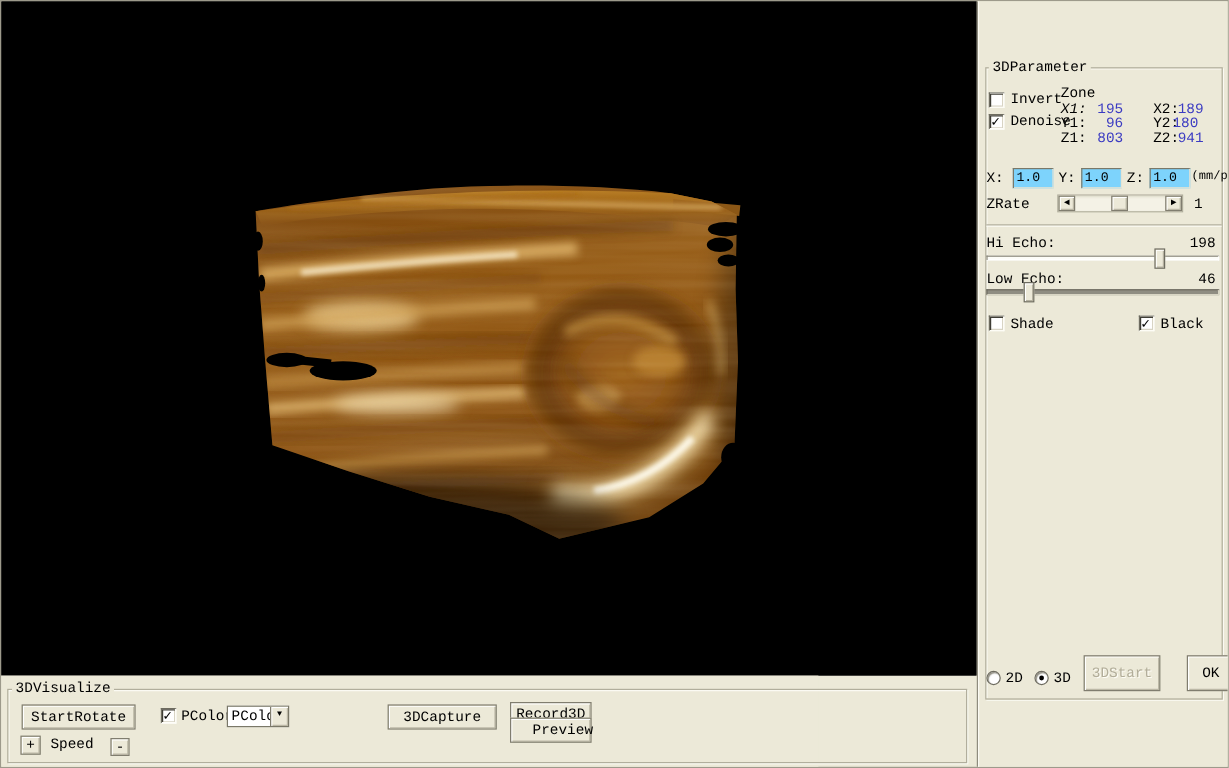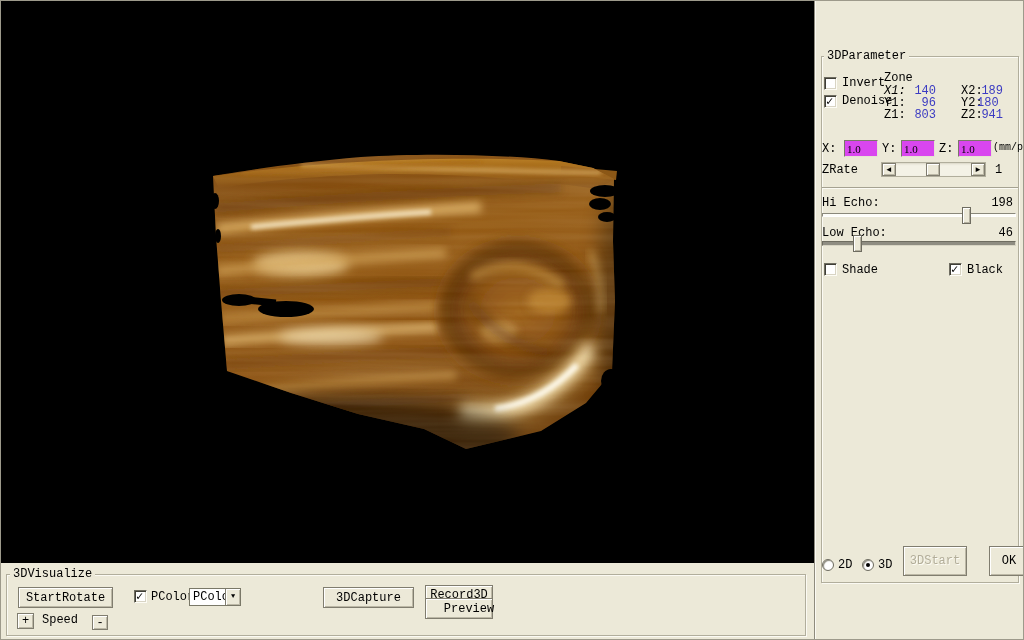--- a/index.html
+++ b/index.html
@@ -33,23 +33,23 @@
   .radio.checked::after { content:""; position:absolute; left:3px; top:3px; width:4px; height:4px; border-radius:50%; background:#000; }
 
   
   .btn { position:absolute; display:flex; align-items:center; justify-content:center;
          background:#ece9d8; border:1px solid #807d6f;
          box-shadow: inset 1px 1px 0 #ffffff, inset -1px -1px 0 #bcb8a6;
          font-family:inherit; font-size:12px; cursor:default; }
   .btn.disabled { color:#b2ad99; text-shadow:1px 1px 0 #fdfcf5; }
 
   
-  .tin { position:absolute; background:#d946ef; border:1px solid #7a7868;
+  .tin { position:absolute; background:#7dd3fc; border:1px solid #7a7868;
          border-bottom-color:#e6e3d2; border-right-color:#e6e3d2;
-         font-family:Liberation Serif, serif; font-size:11px; padding:1px 2px; }
+         font-family:Liberation Mono, monospace; font-size:11px; padding:1px 2px; }
 
   
   .sbar { position:absolute; height:15px; background:#f4f2e6;
           border:1px solid #b1ae9c; box-shadow: inset 1px 1px 2px #d9d6c5; }
   .sbtn { position:absolute; top:0; width:14px; height:13px; background:#ece9d8;
           border:1px solid #807d6f; box-shadow: inset 1px 1px 0 #fff, inset -1px -1px 0 #bcb8a6;
           font-size:8px; line-height:12px; text-align:center; }
   .sthumb { position:absolute; top:0; height:13px; background:#ece9d8;
             border:1px solid #807d6f; box-shadow: inset 1px 1px 0 #fff, inset -1px -1px 0 #bcb8a6; }
 
@@ -180,21 +180,21 @@
     <div class="groupbox" style="left:6px; top:55px; width:198px; height:527px;"></div>
     <span class="grouplabel lbl" style="left:9px; top:49px;">3DParameter</span>
 
     <span class="cb" style="left:9px; top:76px;"></span>
     <span class="lbl" style="left:27px; top:76px;">Invert</span>
     <span class="cb checked" style="left:9px; top:94px;"></span>
     <span class="lbl" style="left:27px; top:94px;">Denoise</span>
 
     <span class="lbl" style="left:69px; top:71px;">Zone</span>
     <span class="lbl" style="left:69px; top:84px;font-style:italic;">X1:</span>
-    <span class="lbl val-blue" style="left:95px; top:84px; width:26px; text-align:right;">140</span>
+    <span class="lbl val-blue" style="left:95px; top:84px; width:26px; text-align:right;">195</span>
     <span class="lbl" style="left:146px; top:84px;">X2:</span>
     <span class="lbl val-blue" style="left:162px; top:84px; width:26px; text-align:right;">189</span>
     <span class="lbl" style="left:69px; top:96px;">Y1:</span>
     <span class="lbl val-blue" style="left:95px; top:96px; width:26px; text-align:right;">96</span>
     <span class="lbl" style="left:146px; top:96px;">Y2:</span>
     <span class="lbl val-blue" style="left:162px; top:96px; width:26px; text-align:left;">180</span>
     <span class="lbl" style="left:69px; top:108px;">Z1:</span>
     <span class="lbl val-blue" style="left:95px; top:108px; width:26px; text-align:right;">803</span>
     <span class="lbl" style="left:146px; top:108px;">Z2:</span>
     <span class="lbl val-blue" style="left:162px; top:108px; width:26px; text-align:right;">941</span>

